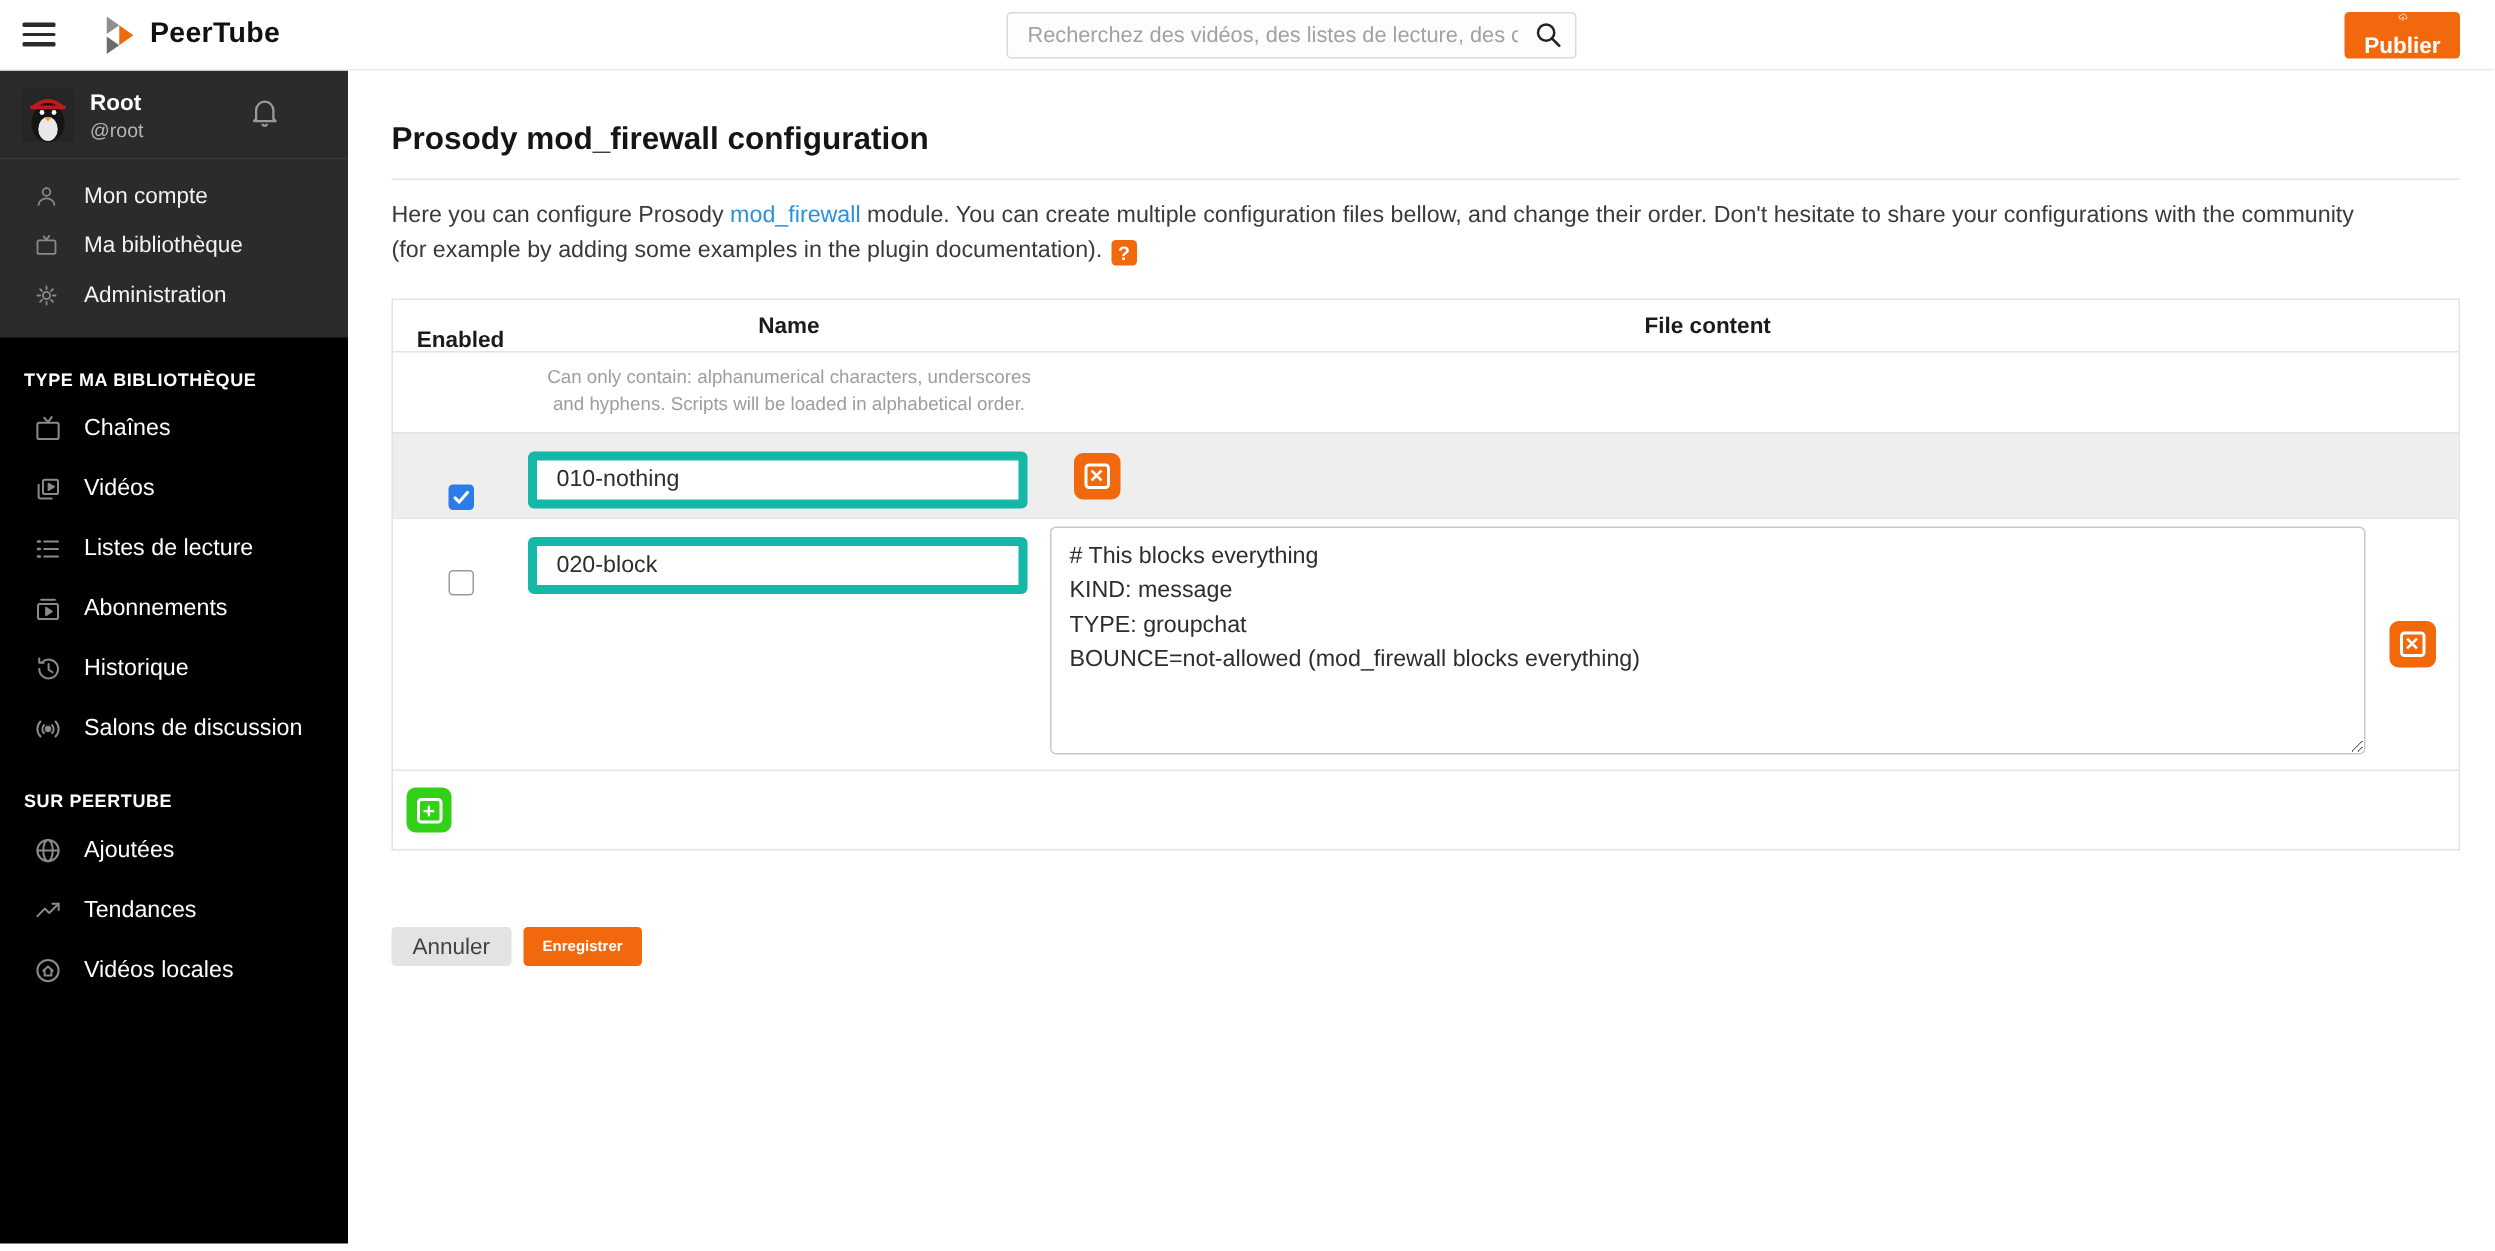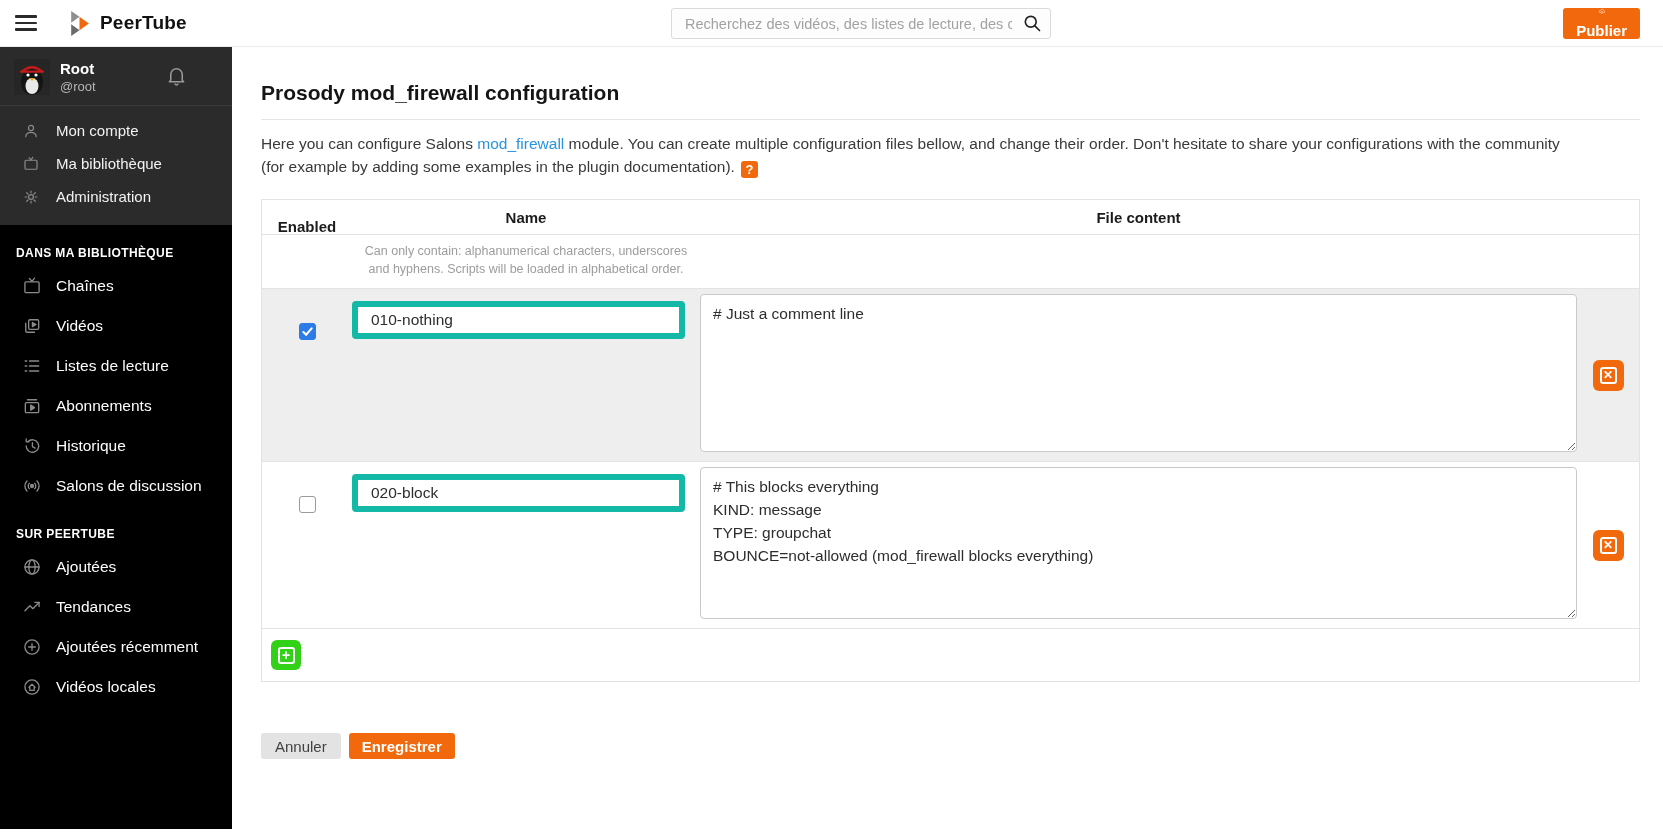--- a/index.html
+++ b/index.html
@@ -66,21 +66,21 @@
   .area-2 { height:152px; }
   .icon-btn { border:none; border-radius:6px; width:31px; height:31px; display:flex; align-items:center; justify-content:center; cursor:pointer; }
   .icon-btn .inner { width:17px; height:17px; border:2px solid #fff; border-radius:3px; color:#fff; font-size:12px; font-weight:bold; line-height:13px; text-align:center; }
   .del-btn { background:#f2690d; }
   .add-row { padding:11px 0 11px 9px; }
   .add-btn { background:#32d118; width:30px; height:30px; }
   .add-btn .inner { font-size:14px; line-height:12px; }
 
   .form-actions { margin-top:51px; display:flex; gap:8px; }
   .btn-cancel { background:#e3e3e3; color:#424242; border:none; border-radius:3px; height:26px; padding:0 14px; font-size:15px; cursor:pointer; font-family:"Liberation Sans",sans-serif; }
-  .btn-save { background:#f2690d; color:#fff; border:none; border-radius:3px; height:26px; padding:0 13px; font-size:15px; font-weight:600; cursor:pointer; font-family:"Liberation Sans",sans-serif; }
+  .btn-save { background:#f2690d; color:#fff; border:none; border-radius:3px; height:26px; padding:0 13px; font-size:10px; font-weight:600; cursor:pointer; font-family:"Liberation Sans",sans-serif; }
 
   svg.line { fill:none; stroke:#8a8a8a; stroke-width:1.6; stroke-linecap:round; stroke-linejoin:round; }
 </style>
 </head>
 <body>
 
 <header class="topbar">
   <div class="hamburger">
       <span></span>
       <span></span>
@@ -163,21 +163,21 @@
         <svg class="line" width="18" height="18" viewBox="0 0 24 24">
           <circle cx="12" cy="12" r="3.2"></circle>
           <path d="M12 4 v2.4 M12 17.6 V20 M4 12 h2.4 M17.6 12 H20 M6.3 6.3 l1.7 1.7 M16 16 l1.7 1.7 M17.7 6.3 L16 8 M8 16 l-1.7 1.7"></path>
         </svg>
       </span>
       <span class="lbl">Administration</span>
     </div>
   </div>
 
   <div class="side-section">
-    <div class="section-title">DANS MA BIBLIOTHÈQUE</div>
+    <div class="section-title">TYPE MA BIBLIOTHÈQUE</div>
     <div class="side-item">
       <span class="ico">
         <svg class="line" width="20" height="20" viewBox="0 0 24 24">
             <rect x="3.5" y="7" width="17" height="13" rx="1.5"></rect>
             <path d="M9 3 L12 6.5 L15 2.5"></path>
           </svg>
       </span>
       <span class="lbl">Chaînes</span>
     </div>
     <div class="side-item">
@@ -249,42 +249,33 @@
             <path d="M3.5 16.5 L9.5 10.5 L13 14 L20.5 6.5"></path>
             <path d="M15.5 6.5 h5 v5"></path>
           </svg>
       </span>
       <span class="lbl">Tendances</span>
     </div>
     <div class="side-item">
       <span class="ico">
         <svg class="line" width="20" height="20" viewBox="0 0 24 24">
             <circle cx="12" cy="12" r="8.5"></circle>
-            <path d="M12 8 v8 M8 12 h8"></path>
-          </svg>
-      </span>
-      <span class="lbl">Ajoutées récemment</span>
-    </div>
-    <div class="side-item">
-      <span class="ico">
-        <svg class="line" width="20" height="20" viewBox="0 0 24 24">
-            <circle cx="12" cy="12" r="8.5"></circle>
             <path d="M8.2 12.2 L12 8.8 L15.8 12.2 M9.3 11.5 V16 h5.4 V11.5"></path>
           </svg>
       </span>
       <span class="lbl">Vidéos locales</span>
     </div>
   </div>
 </nav>
 
 <main class="main">
   <h1 class="page-title">Prosody mod_firewall configuration</h1>
   <hr class="title-rule">
 
-  <p class="intro"><span>Here you can configure Salons </span><a>mod_firewall</a><span> module. You can create multiple configuration files bellow, and change their order. Don't hesitate to share your configurations with the community (for example by adding some examples in the plugin documentation).</span><span class="help-badge">?</span></p>
+  <p class="intro"><span>Here you can configure Prosody </span><a>mod_firewall</a><span> module. You can create multiple configuration files bellow, and change their order. Don't hesitate to share your configurations with the community (for example by adding some examples in the plugin documentation).</span><span class="help-badge">?</span></p>
 
   <div class="cfg-table">
 
     <div class="t-row head-row">
       <div class="col1 hcell">Enabled</div>
       <div class="col2 hcell">Name</div>
       <div class="col3 hcell">File content</div>
       <div class="col4"></div>
     </div>
 
@@ -301,23 +292,20 @@
       <div class="col1">
         <div class="checkbox checked">
           <svg width="11" height="11" viewBox="0 0 12 12">
               <path d="M1.5 6.5 L4.5 9.5 L10.5 2.5" fill="none" stroke="#fff" stroke-width="2.2" stroke-linecap="round"></path>
             </svg>
         </div>
       </div>
       <div class="col2">
         <input class="name-input" type="text" value="010-nothing" style="">
       </div>
-      <div class="col3">
-        <textarea class="content-area area-1" style=""># Just a comment line</textarea>
-      </div>
       <div class="col4">
         <button class="icon-btn del-btn">
           <span class="inner">✕</span>
         </button>
       </div>
     </div>
 
     <div class="t-row data-row">
       <div class="col1">
         <div class="checkbox">

